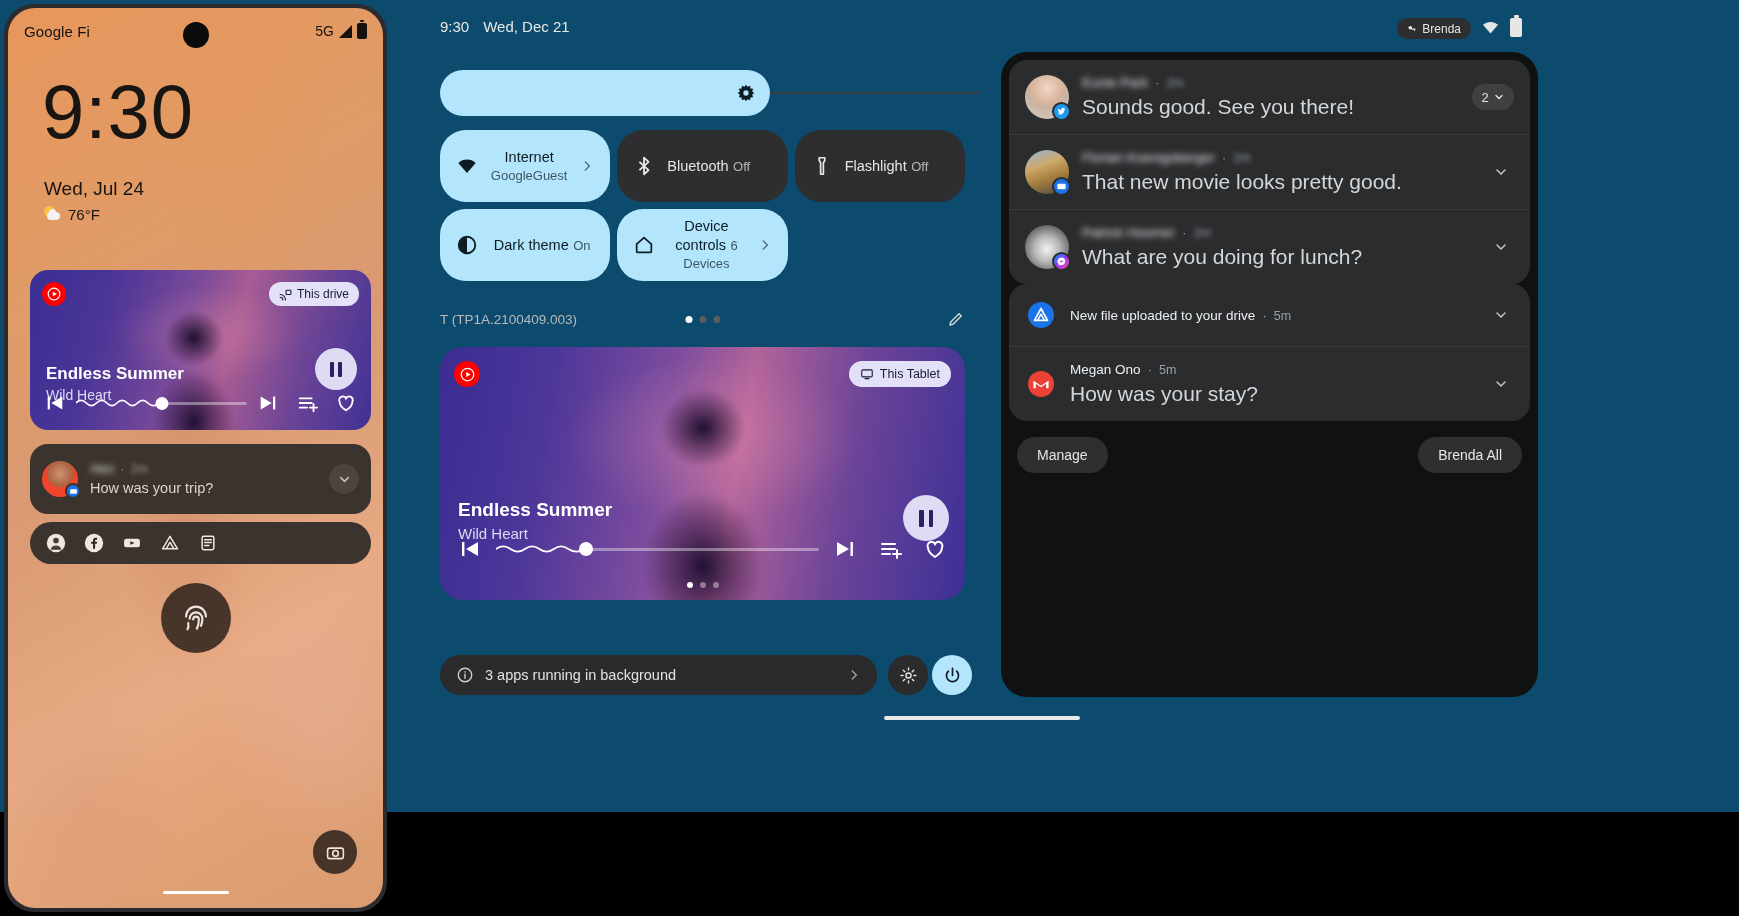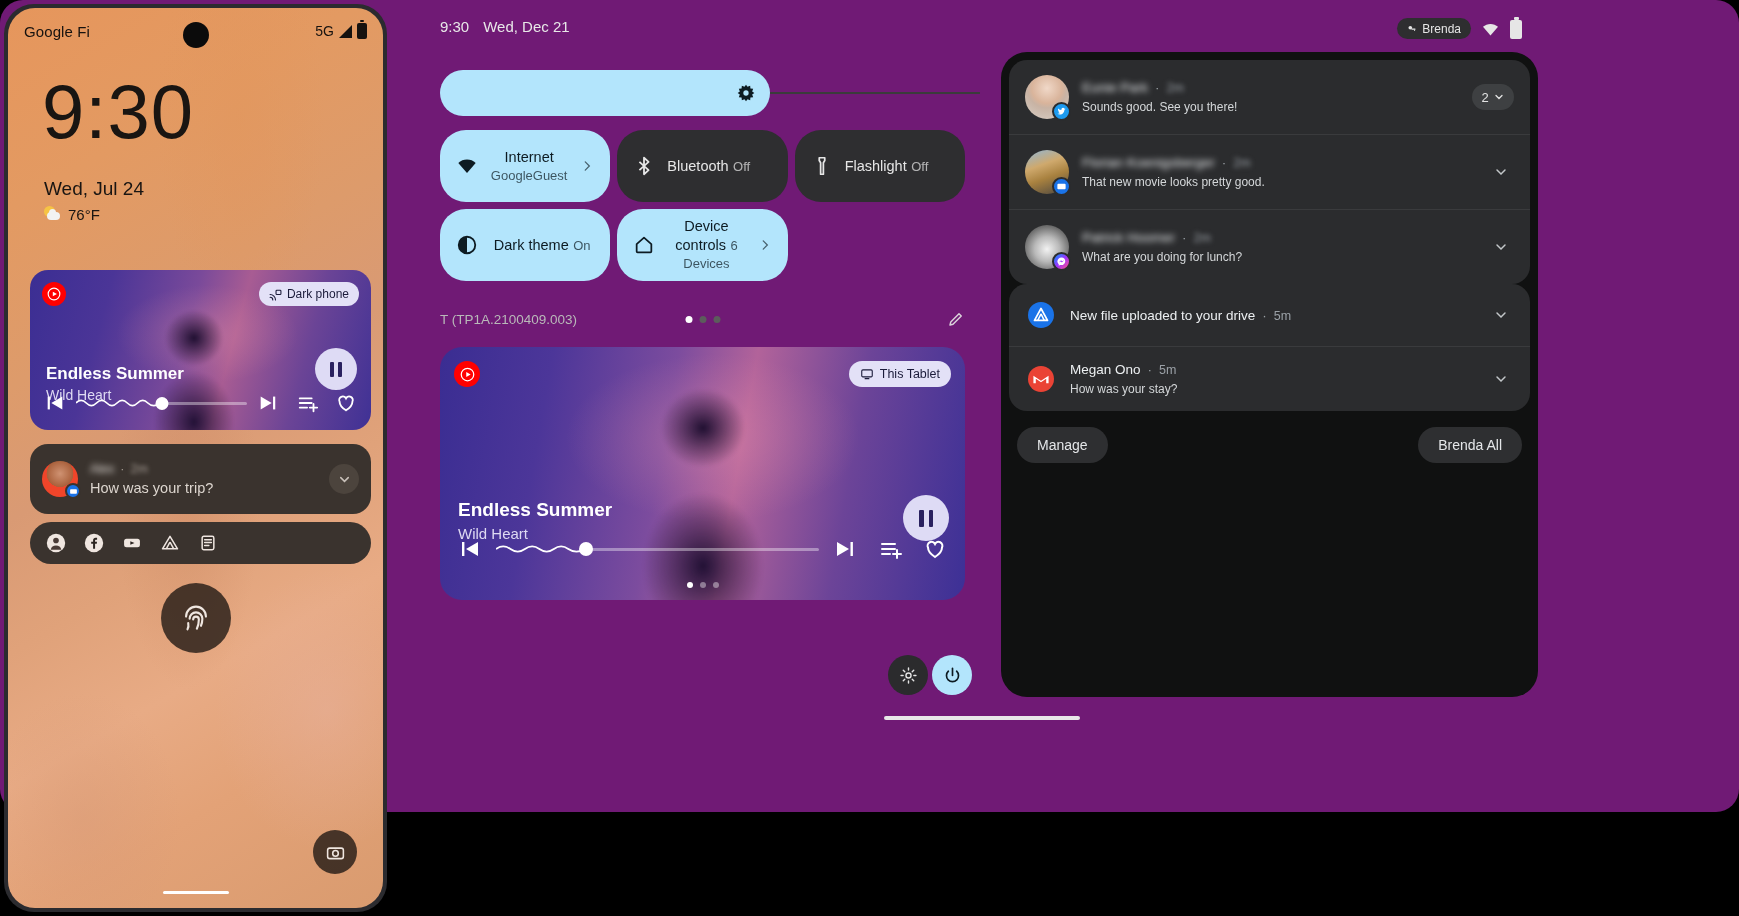--- a/index.html
+++ b/index.html
@@ -1,19 +1,19 @@
 <!DOCTYPE html>
 <html><head>
 <meta charset="utf-8">
 <style>
   * { box-sizing: border-box; margin:0; padding:0; }
   html,body { width:1739px; height:916px; background:#000; overflow:hidden;
     font-family:"Liberation Sans", sans-serif; }
 
-  .stage { position:relative; width:1739px; height:812px; background:#701a75;border-radius:23px; }
+  .stage { position:relative; width:1739px; height:812px; background:#0c4a6e; }
 
   
   .phone {
     position:absolute; left:4px; top:4px; width:383px; height:908px;
     border-radius:30px; background:#2b2b2f; padding:4px;
   }
   .phone-screen {
     position:relative; width:100%; height:100%; border-radius:27px; overflow:hidden;
     background:linear-gradient(150deg,#e6965c 0%,#e39a62 18%,#dd9b6b 34%,#d99a74 46%,
       #e0a27a 58%,#e8ab85 70%,#e3a277 82%,#d99b6f 100%);
@@ -184,21 +184,21 @@
     display:flex;align-items:center;justify-content:center;}
   .gearbtn svg{width:19px;height:19px;}
   .pwrbtn{position:absolute;left:492px;top:655px;width:40px;height:40px;border-radius:50%;background:#b3e5fc;
     display:flex;align-items:center;justify-content:center;}
   .pwrbtn svg{width:19px;height:19px;}
   .t-home{position:absolute;left:444px;bottom:196px;width:196px;height:4px;border-radius:2px;background:#e8e8e8;}
 
   
   .shade{position:absolute;left:1001px;top:52px;width:537px;height:645px;border-radius:26px;background:#101111;
     padding:8px;}
-  .shade-status{position:absolute;right:16px;top:-34px;display:flex;align-items:flex-end;gap:10px;}
+  .shade-status{position:absolute;right:16px;top:-34px;display:flex;align-items:flex-start;gap:10px;}
   .brenda{height:21px;display:flex;align-items:center;gap:5px;padding:0 10px;border-radius:11px;
     background:#2e2e30;color:#e6e6e6;font-size:12px;}
   .brenda .k{width:10px;height:10px;}
   .wifi-ic{width:19px;height:19px;}
   .batt2{width:12px;height:19px;border-radius:2px;background:#e6e6e6;position:relative;}
   .batt2:before{content:"";position:absolute;left:3.5px;top:-3px;width:5px;height:2.5px;background:#e6e6e6;border-radius:1px;}
 
   .grp{background:#2b2c2e;border-radius:18px;overflow:hidden;}
   .grp + .grp{margin-top:0;}
   .nrow{display:flex;align-items:center;padding:15px 16px;gap:13px;position:relative;}
@@ -208,21 +208,21 @@
   .av2 .badge{position:absolute;right:-2px;bottom:-2px;width:19px;height:19px;border-radius:50%;
     border:2px solid #2b2c2e;display:flex;align-items:center;justify-content:center;}
   .av2 .badge svg{width:11px;height:11px;}
   .nb{flex:1;min-width:0;}
   .nb .top{display:flex;align-items:baseline;gap:7px;font-size:13.5px;}
   .nb .nm{color:#eceff1;font-weight:500;filter:blur(3.4px);}
   .nb .nm.clear{filter:none;}
   .nb .tm{color:#9aa0a6;filter:blur(2.4px);font-size:12.5px;}
   .nb .tm.clear{filter:none;}
   .nb .sep{color:#9aa0a6;}
-  .nb .msg{color:#d4d7d9;font-size:12px;margin-top:5px;}
+  .nb .msg{color:#d4d7d9;font-size:21px;margin-top:5px;}
   .nb .msg.blur{filter:blur(.6px);}
   .cnt{height:26px;min-width:42px;border-radius:13px;background:#3e4042;display:flex;align-items:center;
     justify-content:center;gap:4px;color:#e3e3e3;font-size:13px;flex:none;padding:0 9px;}
   .cnt svg{width:12px;height:12px;}
   .chev2{width:26px;height:26px;display:flex;align-items:center;justify-content:center;flex:none;color:#c3c7c9;}
   .chev2 svg{width:16px;height:16px;}
   .sqic{width:32px;height:32px;border-radius:50%;flex:none;display:flex;align-items:center;justify-content:center;}
   .sqic svg{width:26px;height:26px;}
   .shade-actions{display:flex;align-items:center;margin-top:16px;padding:0 8px;}
   .btn{height:36px;border-radius:18px;background:#2e2f31;color:#e4e6e8;font-size:14px;
@@ -265,21 +265,21 @@
               <circle cx="12" cy="12" r="10" fill="none" stroke="#fff" stroke-width="2"></circle>
               <polygon points="10,8 17,12 10,16"></polygon>
             </svg>
         </div>
         <div class="cast-chip">
           <svg viewBox="0 0 24 24" fill="none" stroke="#1b1b3a" stroke-width="2" stroke-linecap="round">
             <path d="M2 17a5 5 0 0 1 5 5"></path>
               <path d="M2 12a10 10 0 0 1 10 10"></path>
               <rect x="13" y="4" width="9" height="8" rx="1.5"></rect>
           </svg>
-          <span>Dark phone</span>
+          <span>This drive</span>
         </div>
         <div class="p-title">Endless Summer</div>
         <div class="p-sub">Wild Heart</div>
         <div class="p-play">
             <span></span>
             <span></span>
           </div>
         <div class="p-ctrls">
           <span class="ic">
             <svg viewBox="0 0 24 24" fill="currentColor">
@@ -552,20 +552,34 @@
             </svg>
         </span>
       </div>
       <div class="t-dots">
         <span class="dot act"></span>
         <span class="dot"></span>
         <span class="dot"></span>
       </div>
     </div>
 
+    <div class="bgbar">
+      <span class="iic">
+        <svg viewBox="0 0 24 24" fill="none" stroke="#e3e3e3" stroke-width="1.8">
+            <circle cx="12" cy="12" r="9"></circle>
+            <path d="M12 11v5.5M12 7.6v.6" stroke-linecap="round"></path>
+          </svg>
+      </span>
+      <span>3 apps running in background</span>
+      <span class="gt">
+        <svg viewBox="0 0 24 24" fill="none" stroke="#e3e3e3" stroke-width="2.3" stroke-linecap="round">
+            <polyline points="9,5 16,12 9,19"></polyline>
+          </svg>
+      </span>
+    </div>
 
     <div class="gearbtn">
       <svg viewBox="0 0 24 24" fill="none" stroke="#e3e3e3" stroke-width="1.8">
         <circle cx="12" cy="12" r="3.2"></circle>
         <path d="M12 2.6v2.6M12 18.8v2.6M21.4 12h-2.6M5.2 12H2.6M18.6 5.4l-1.9 1.9M7.3 16.7l-1.9 1.9M18.6 18.6l-1.9-1.9M7.3 7.3 5.4 5.4" stroke-linecap="round"></path>
       </svg>
     </div>
     <div class="pwrbtn">
       <svg viewBox="0 0 24 24" fill="none" stroke="#0d1b22" stroke-width="2.1" stroke-linecap="round">
         <path d="M12 3v9"></path>

